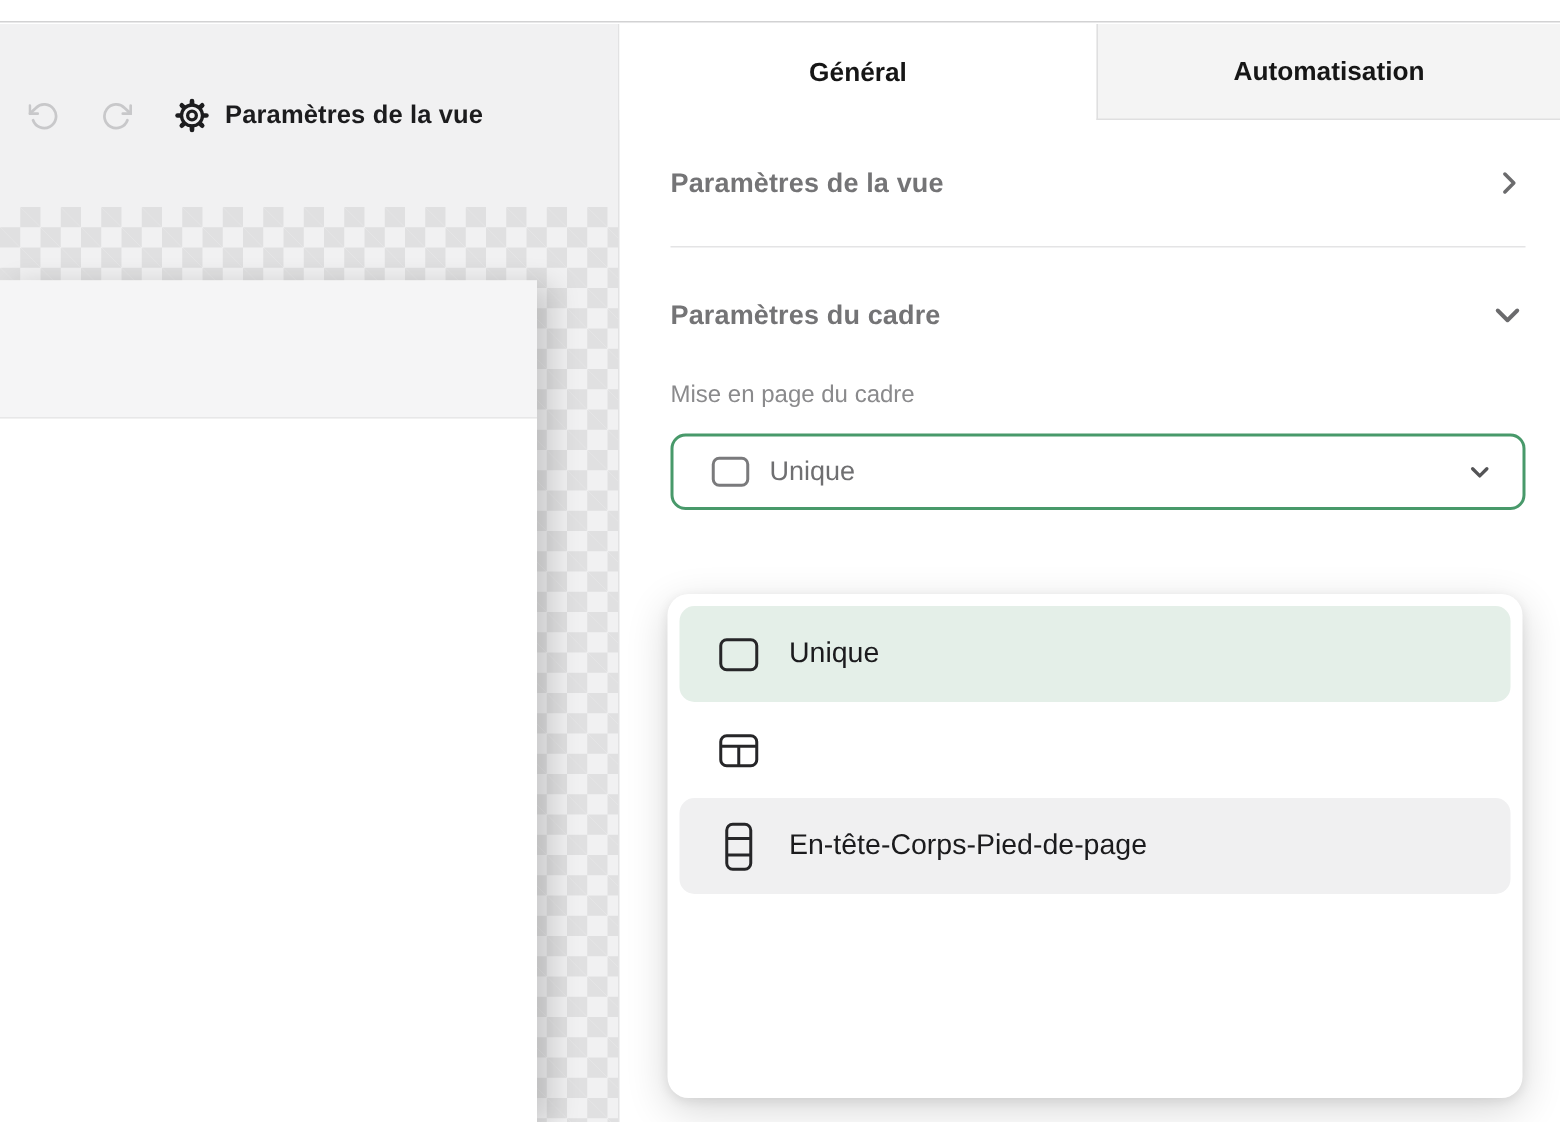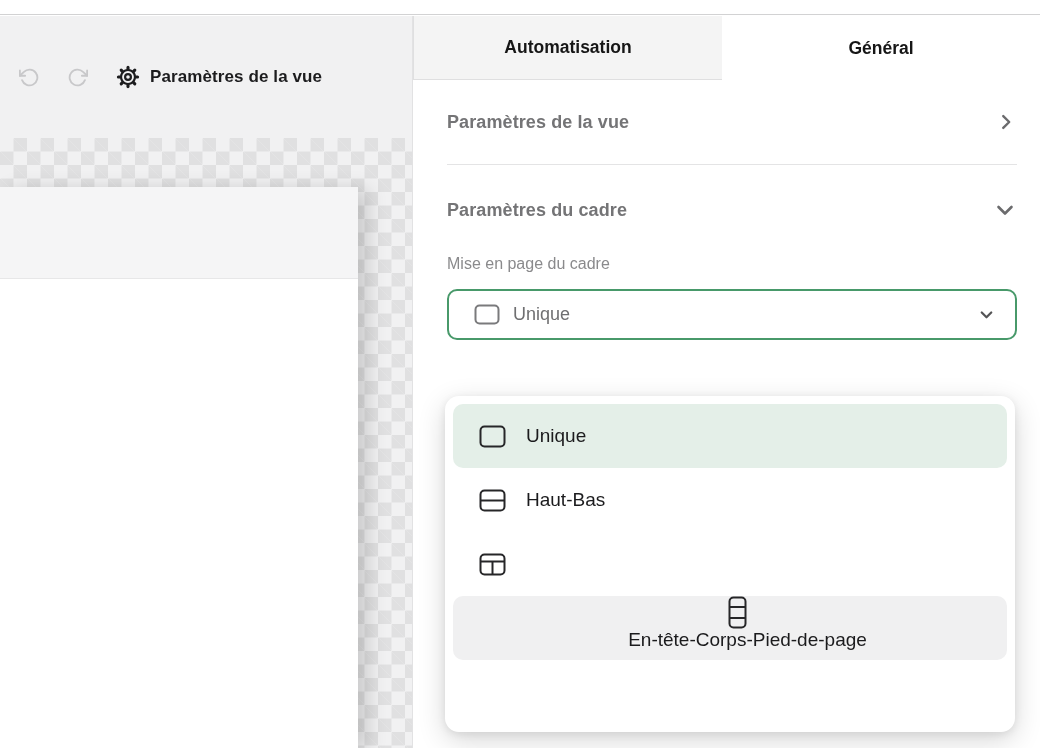--- a/index.html
+++ b/index.html
@@ -57,21 +57,21 @@
   .layout-select .select-value { margin-left:13px; font-size:18px; color:#6f6f71; }
   .layout-select .caret { margin-left:auto; display:flex; }
 
   
   .popover { position:absolute; left:445px; top:396px; width:570px; height:336px;
     background:#fff; border-radius:14px; padding:8px;
     box-shadow:0 8px 28px rgba(0,0,0,.16), 0 2px 8px rgba(0,0,0,.08); }
   .option { height:64px; border-radius:10px; display:flex; align-items:center;
     padding:0 10px 0 25px; cursor:pointer; }
   .option.selected { background:#e4efe8; }
-  .option.hovered  { background:#f0f0f1;flex-direction:column; }
+  .option.hovered  { background:#f0f0f1; }
   .opt-icon { width:28px; display:flex; align-items:center; justify-content:center; }
   .option .opt-label { margin-left:20px; font-size:19px; color:#1b1b1d; }
 
   svg { display:block; }
 </style>
 </head>
 <body>
 
 <div class="screen">
 
@@ -115,22 +115,22 @@
             </g>
           </svg>
         </span>
         <span class="toolbar-label">Paramètres de la vue</span>
       </div>
     </div>
   </div>
 
   <div class="panel">
     <div class="tabs">
+      <div class="tab tab-general">Général</div>
       <div class="tab tab-automatisation">Automatisation</div>
-      <div class="tab tab-general">Général</div>
     </div>
 
     <div class="panel-body">
 
       <div class="section-row row-view">
         <span class="section-title">Paramètres de la vue</span>
         <span>
           <svg width="22" height="22" viewBox="0 0 24 24" fill="none" stroke="#6b6b6d" stroke-width="2.6" stroke-linecap="round" stroke-linejoin="round">
             <polyline points="9 5.5 15.5 12 9 18.5"></polyline>
           </svg>
@@ -170,29 +170,20 @@
     <div class="option selected">
       <span class="opt-icon">
         <svg width="27" height="23" viewBox="0 0 27 23" fill="none" stroke="#262628" stroke-width="2">
           <rect x="1.5" y="1.5" width="24" height="20" rx="4"></rect>
         </svg>
       </span>
       <span class="opt-label">Unique</span>
     </div>
 
 
-    <div class="option">
-      <span class="opt-icon">
-        <svg width="27" height="23" viewBox="0 0 27 23" fill="none" stroke="#262628" stroke-width="2">
-          <rect x="1.5" y="1.5" width="24" height="20" rx="4"></rect>
-          <line x1="1.5" y1="11.5" x2="25.5" y2="11.5"></line>
-        </svg>
-      </span>
-      <span class="opt-label">Haut-Bas</span>
-    </div>
 
     <div class="option">
       <span class="opt-icon">
         <svg width="27" height="23" viewBox="0 0 27 23" fill="none" stroke="#262628" stroke-width="2">
           <rect x="1.5" y="1.5" width="24" height="20" rx="4"></rect>
           <line x1="1.5" y1="8.5" x2="25.5" y2="8.5"></line>
           <line x1="13.5" y1="8.5" x2="13.5" y2="21.5"></line>
         </svg>
       </span>
     </div>

